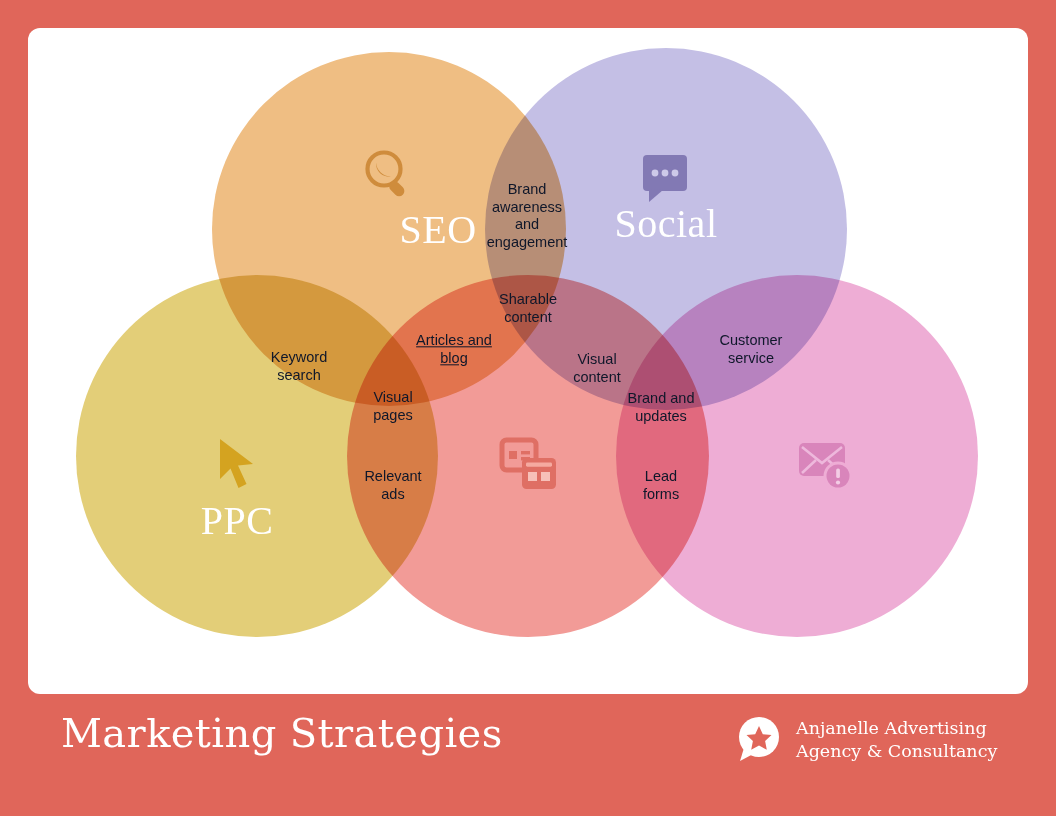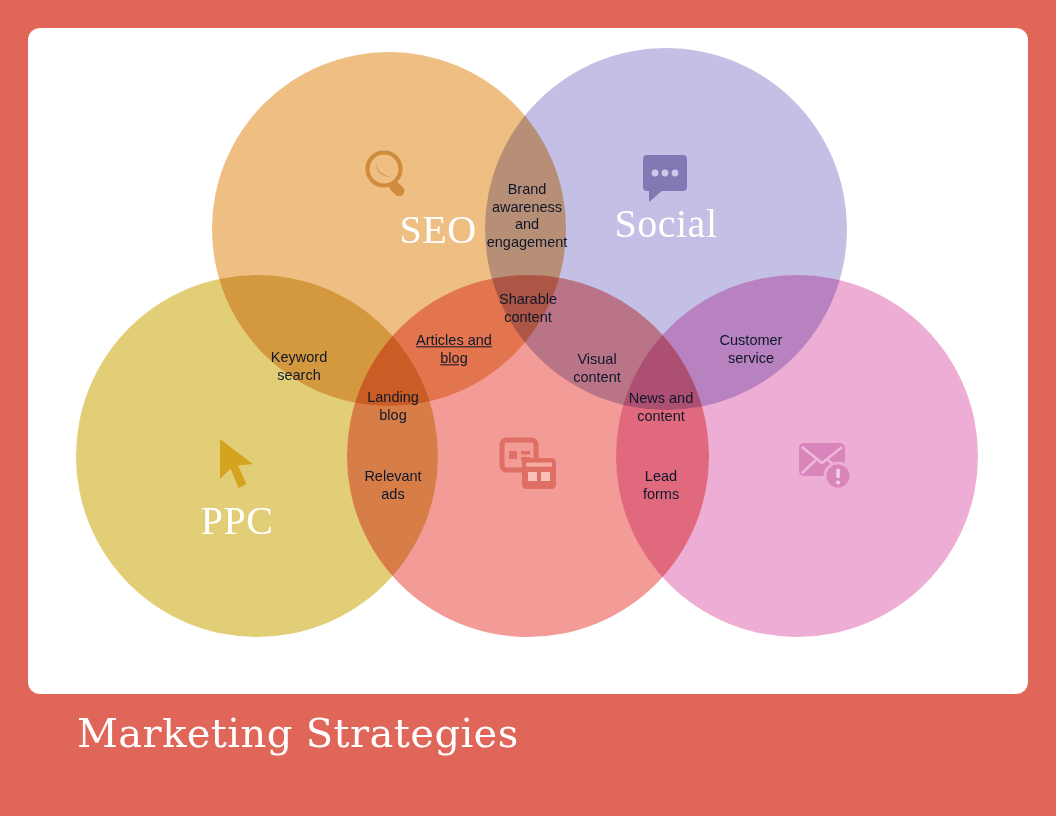--- a/index.html
+++ b/index.html
@@ -70,21 +70,21 @@
   .icon-wrap {
     position: absolute;
     transform: translate(-50%, -50%);
     display: block;
     line-height: 0;
   }
 
   
   #footer {
     position: absolute;
-    left: 16px;
+    left: 0;
     top: 694px;
     width: 864px;
     height: 122px;
   }
 
   #footer-title {
     position: absolute;
     left: 61px;
     top: 16px;
     color: #ffffff;
@@ -178,23 +178,36 @@
         <circle cx="42" cy="46.5" r="2.1" fill="#f3cce5"></circle>
       </svg>
     </span>
 
     <span class="inter-label" style="left: 499px; top: 188px; width: 90px;">Brand awareness and engagement</span>
     <span class="inter-label" style="left: 500px; top: 281px; width: 86px;">Sharable content</span>
     <span class="inter-label" style="left: 271px; top: 339px; width: 90px;">Keyword search</span>
     <span class="inter-label" style="left: 426px; top: 322px; width: 82px; text-decoration: underline;">Articles and blog</span>
     <span class="inter-label" style="left: 569px; top: 322px; width: 74px; margin-top: 19px;">Visual content</span>
     <span class="inter-label" style="left: 723px; top: 322px; width: 90px;">Customer service</span>
-    <span class="inter-label" style="left: 365px; top: 379px; width: 72px;">Landing blog</span>
-    <span class="inter-label" style="left: 633px; top: 380px; width: 88px;">News and content</span>
+    <span class="inter-label" style="left: 365px; top: 379px; width: 72px;">Visual pages</span>
+    <span class="inter-label" style="left: 633px; top: 380px; width: 88px;">Brand and updates</span>
     <span class="inter-label" style="left: 365px; top: 458px; width: 72px;">Relevant ads</span>
     <span class="inter-label" style="left: 633px; top: 458px; width: 62px;">Lead forms</span>
   </div>
 </div>
 
 <div id="footer">
   <div id="footer-title">Marketing Strategies</div>
 
+  <div id="logo">
+    <span style="line-height:0;">
+      <svg width="48" height="48" viewBox="0 0 48 48">
+        <circle cx="24" cy="21" r="20" fill="#ffffff"></circle>
+        <path d="M9 32 L5 45 L20 37 Z" fill="#ffffff"></path>
+        <path d="M24 10 L27.8 18.2 L36.5 19.1 L30.1 25.1 L31.8 33.8 L24 29.5 L16.2 33.8 L17.9 25.1 L11.5 19.1 L20.2 18.2 Z" fill="#e0665a"></path>
+      </svg>
+    </span>
+    <div id="logo-text">
+      <div>Anjanelle Advertising</div>
+      <div>Agency &amp; Consultancy</div>
+    </div>
+  </div>
 </div>
 
 </body></html>

